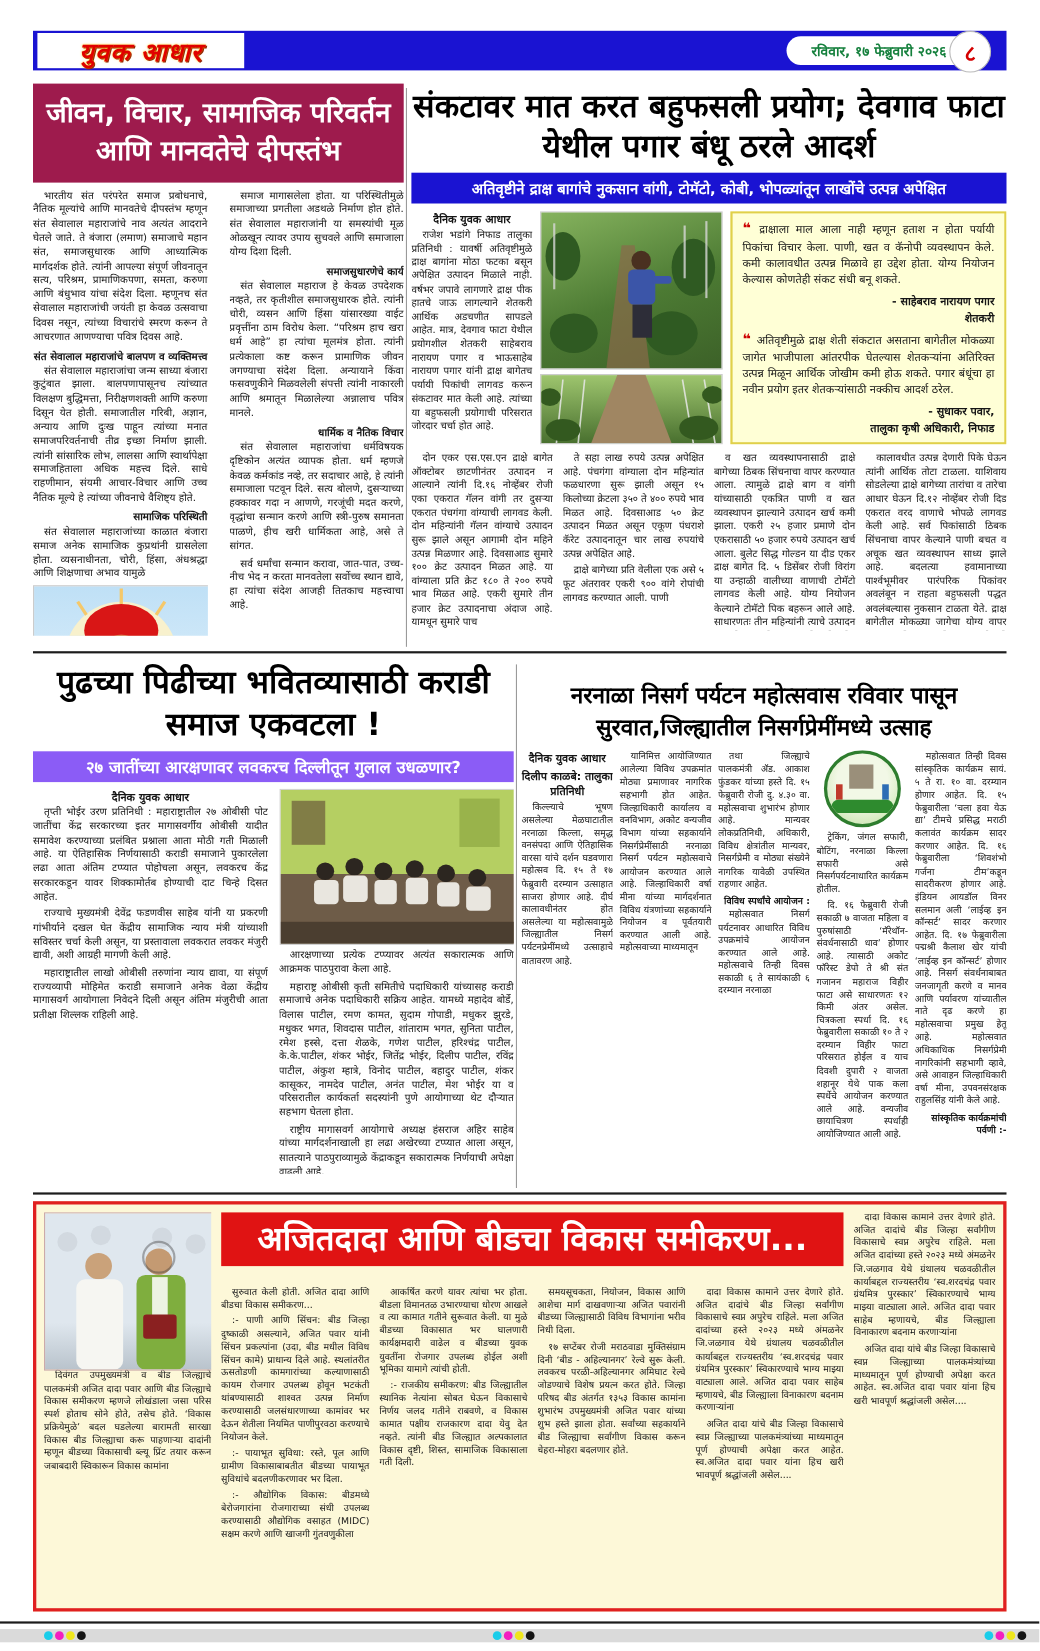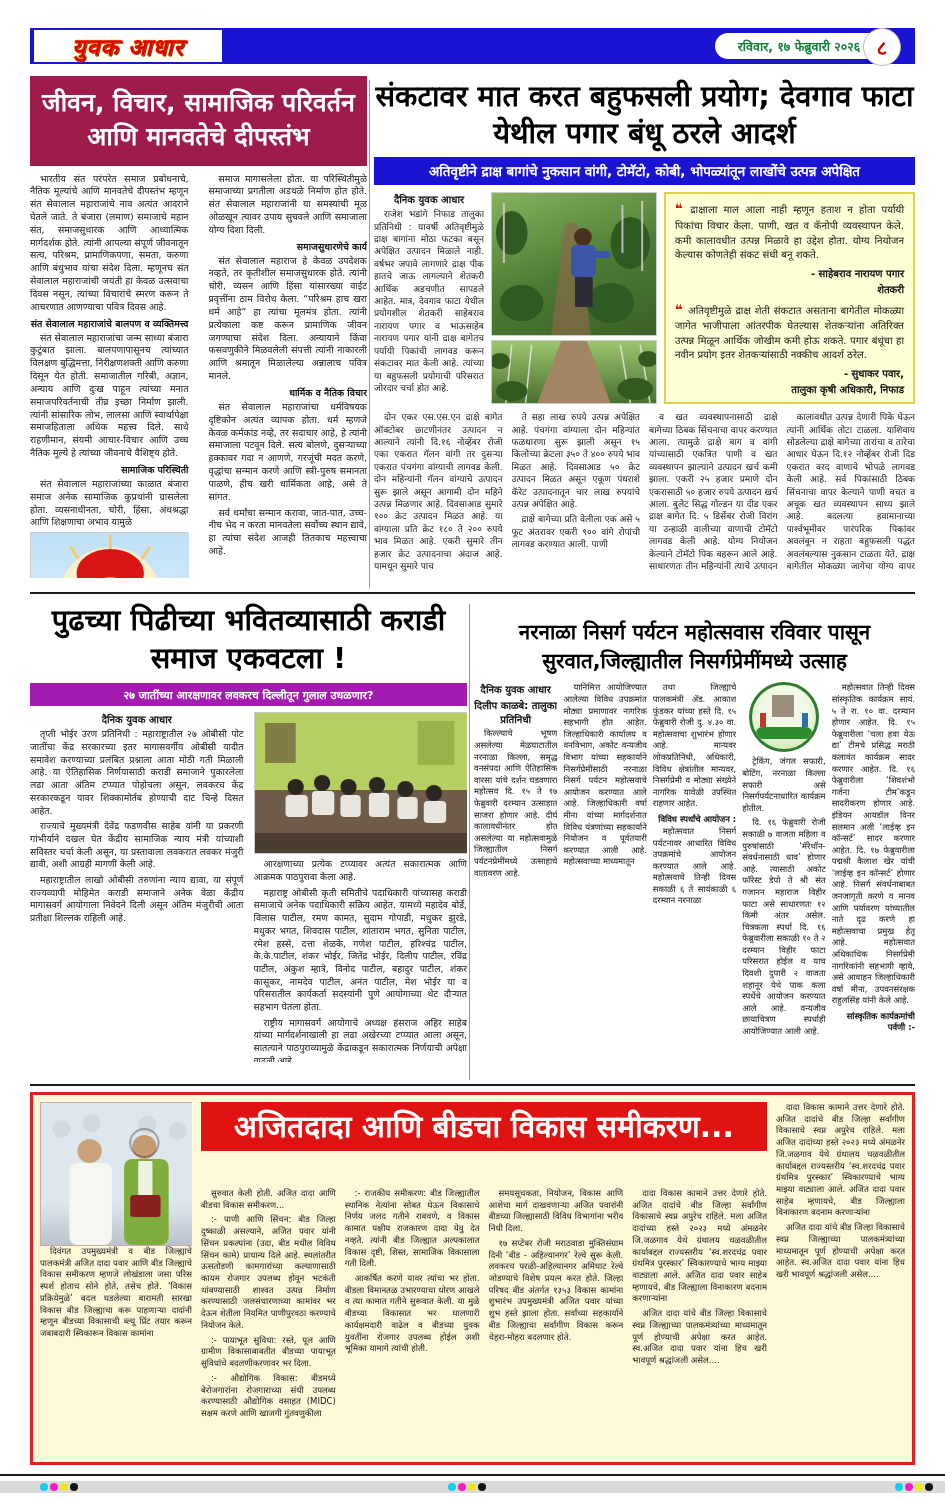--- a/index.html
+++ b/index.html
@@ -49,21 +49,21 @@
   .quote-box{flex:1;background:#ffffd6;border:2px solid #e0d04a;padding:6px 9px;
              font-size:10px;overflow:hidden;}
   .quote-text{font-weight:500;text-align:justify;line-height:1.45;margin:0 0 3px;}
   .quote-mark{color:#cc0000;font-size:13px;font-weight:bold;}
   .quote-attr{text-align:right;font-weight:bold;margin:0 0 2px;}
   .quote-role{text-align:right;font-weight:bold;margin:0 0 5px;}
   .art2-row2{margin-top:7px;height:162px;font-size:9px;gap:9px;}
   
   .art3{left:30px;top:602px;width:437px;}
   .art3-head{font-size:29px;font-weight:bold;text-align:center;line-height:1.3;color:#000;}
-  .art3-sub{background:#a21caf;color:#fff;font-size:11px;font-weight:bold;text-align:center;
+  .art3-sub{background:#8b5cf6;color:#fff;font-size:15px;font-weight:bold;text-align:center;
             padding:4px 2px;margin-top:6px;}
   .art3-body{margin-top:6px;height:350px;font-size:9.2px;gap:10px;}
   .photo-meeting{width:100%;height:140px;border:1px solid #ccc;margin-bottom:4px;
     position:relative;overflow:hidden;background:linear-gradient(#b5cf62 55%,#6e5c48 55%);}
   
   .art4{left:474px;top:618px;width:441px;}
   .art4-head{font-size:20.5px;font-weight:bold;text-align:center;line-height:1.4;color:#000;}
   .art4-body{margin-top:7px;height:382px;font-size:8.4px;gap:6px;}
   .festival-logo{width:64px;height:64px;margin:0 auto 4px;border-radius:50%;
     border:3px solid #2e7d2e;background:radial-gradient(circle at 50% 38%,#f2f8e6 45%,#bfe0a0);
@@ -75,21 +75,21 @@
   
   .art5{left:30px;top:1092px;width:885px;height:373px;background:#fdf8d8;
         border:3px solid #e02020;box-sizing:border-box;padding:7px;}
   .art5-grid{display:flex;gap:9px;height:100%;overflow:hidden;}
   .art5-cphoto{width:152px;font-size:8.5px;overflow:hidden;}
   .photo-leaders{width:100%;height:142px;border:1px solid #caa;position:relative;overflow:hidden;
     background:linear-gradient(#dfe7ee 70%,#b9c3cc);}
   .art5-mid{width:566px;display:flex;flex-direction:column;overflow:hidden;gap:12px;}
   .art5-headbox{background:#e01313;color:#fff;font-size:30px;font-weight:bold;text-align:center;
                 padding:8px 2px;line-height:1.1;}
-  .art5-cols{margin-top:25px;flex:1;font-size:8.5px;gap:9px;}
+  .art5-cols{margin-top:7px;flex:1;font-size:8.5px;gap:9px;}
   .art5-cright{flex:1;font-size:8.5px;overflow:hidden;}
   .author{margin-top:4px;text-align:right;font-weight:bold;font-size:8.8px;line-height:1.5;}
   
   .regbar{left:0;top:1481px;width:945px;height:12px;background:#dadada;}
   .regdots{position:absolute;top:2px;display:flex;gap:2px;}
   .dot{width:8px;height:8px;border-radius:50%;}
   .dot.c{background:#19cdea;} .dot.m{background:#f31fc0;} .dot.y{background:#efe61c;} .dot.k{background:#141414;}
   svg{display:block;}
 </style>
 </head>
@@ -359,22 +359,22 @@
         <div class="bcol">
             <div>
               <p class="para">सुरुवात केली होती. अजित दादा आणि बीडचा विकास समीकरण...</p>
               <p class="para">:- पाणी आणि सिंचन: बीड जिल्हा दुष्काळी असल्याने, अजित पवार यांनी सिंचन प्रकल्पांना (उदा, बीड मधील विविध सिंचन कामे) प्राधान्य दिले आहे. स्थलांतरीत ऊसतोडणी कामगारांच्या कल्याणासाठी कायम रोजगार उपलब्ध होवून भटकंती थांबण्यासाठी शाश्वत उत्पन्न निर्माण करण्यासाठी जलसंधारणाच्या कामांवर भर देऊन शेतीला नियमित पाणीपुरवठा करण्याचे नियोजन केले.</p>
               <p class="para">:- पायाभूत सुविधा: रस्ते, पूल आणि ग्रामीण विकासाबाबतीत बीडच्या पायाभूत सुविधांचे बदलणीकरणावर भर दिला.</p>
               <p class="para">:- औद्योगिक विकास: बीडमध्ये बेरोजगारांना रोजगाराच्या संधी उपलब्ध करण्यासाठी औद्योगिक वसाहत (MIDC) सक्षम करणे आणि खाजगी गुंतवणुकीला</p>
             </div>
           </div>
         <div class="bcol">
             <div>
+              <p class="para">आकर्षित करणे यावर त्यांचा भर होता. बीडला विमानतळ उभारण्याचा धोरण आखले व त्या कामात गतीने सुरूवात केली. या मुळे बीडच्या विकासात भर घालणारी कार्यक्षमदारी वाढेल व बीडच्या युवक युवतींना रोजगार उपलब्ध होईल अशी भूमिका यामागे त्यांची होती.</p>
               <p class="para">:- राजकीय समीकरण: बीड जिल्ह्यातील स्थानिक नेत्यांना सोबत घेऊन विकासाचे निर्णय जलद गतीने राबवणे, व विकास कामात पक्षीय राजकारण दादा येवु देत नव्हते. त्यांनी बीड जिल्ह्यात अल्पकालात विकास दृष्टी, शिस्त, सामाजिक विकासाला गती दिली.</p>
-              <p class="para">आकर्षित करणे यावर त्यांचा भर होता. बीडला विमानतळ उभारण्याचा धोरण आखले व त्या कामात गतीने सुरूवात केली. या मुळे बीडच्या विकासात भर घालणारी कार्यक्षमदारी वाढेल व बीडच्या युवक युवतींना रोजगार उपलब्ध होईल अशी भूमिका यामागे त्यांची होती.</p>
             </div>
           </div>
         <div class="bcol">
             <div>
               <p class="para">समयसूचकता, नियोजन, विकास आणि आशेचा मार्ग दाखवणाऱ्या अजित पवारांनी बीडच्या जिल्ह्यासाठी विविध विभागांना भरीव निधी दिला.</p>
               <p class="para">१७ सप्टेंबर रोजी मराठवाडा मुक्तिसंग्राम दिनी ‘बीड - अहिल्यानगर’ रेल्वे सुरू केली. लवकरच परळी-अहिल्यानगर अमिघाट रेल्वे जोडण्याचे विशेष प्रयत्न करत होते. जिल्हा परिषद बीड अंतर्गत १३५३ विकास कामांना शुभारंभ उपमुख्यमंत्री अजित पवार यांच्या शुभ हस्ते झाला होता. सर्वांच्या सहकार्याने बीड जिल्ह्याचा सर्वांगीण विकास करून चेहरा-मोहरा बदलणार होते.</p>
             </div>
           </div>
         <div class="bcol">
             <div>

